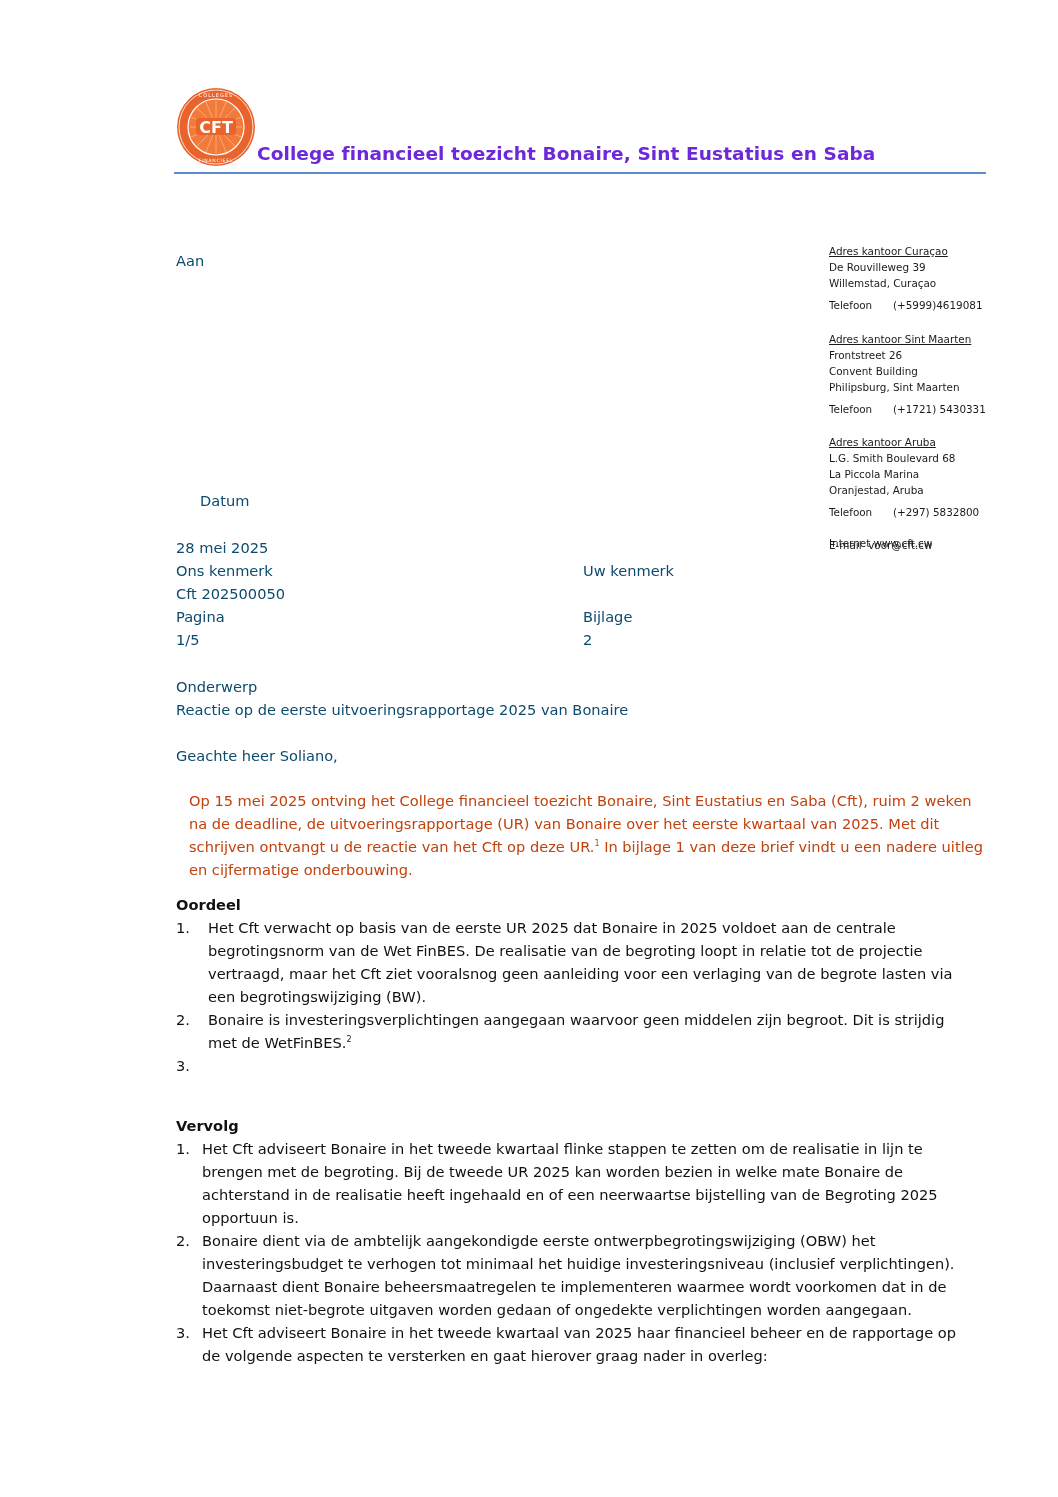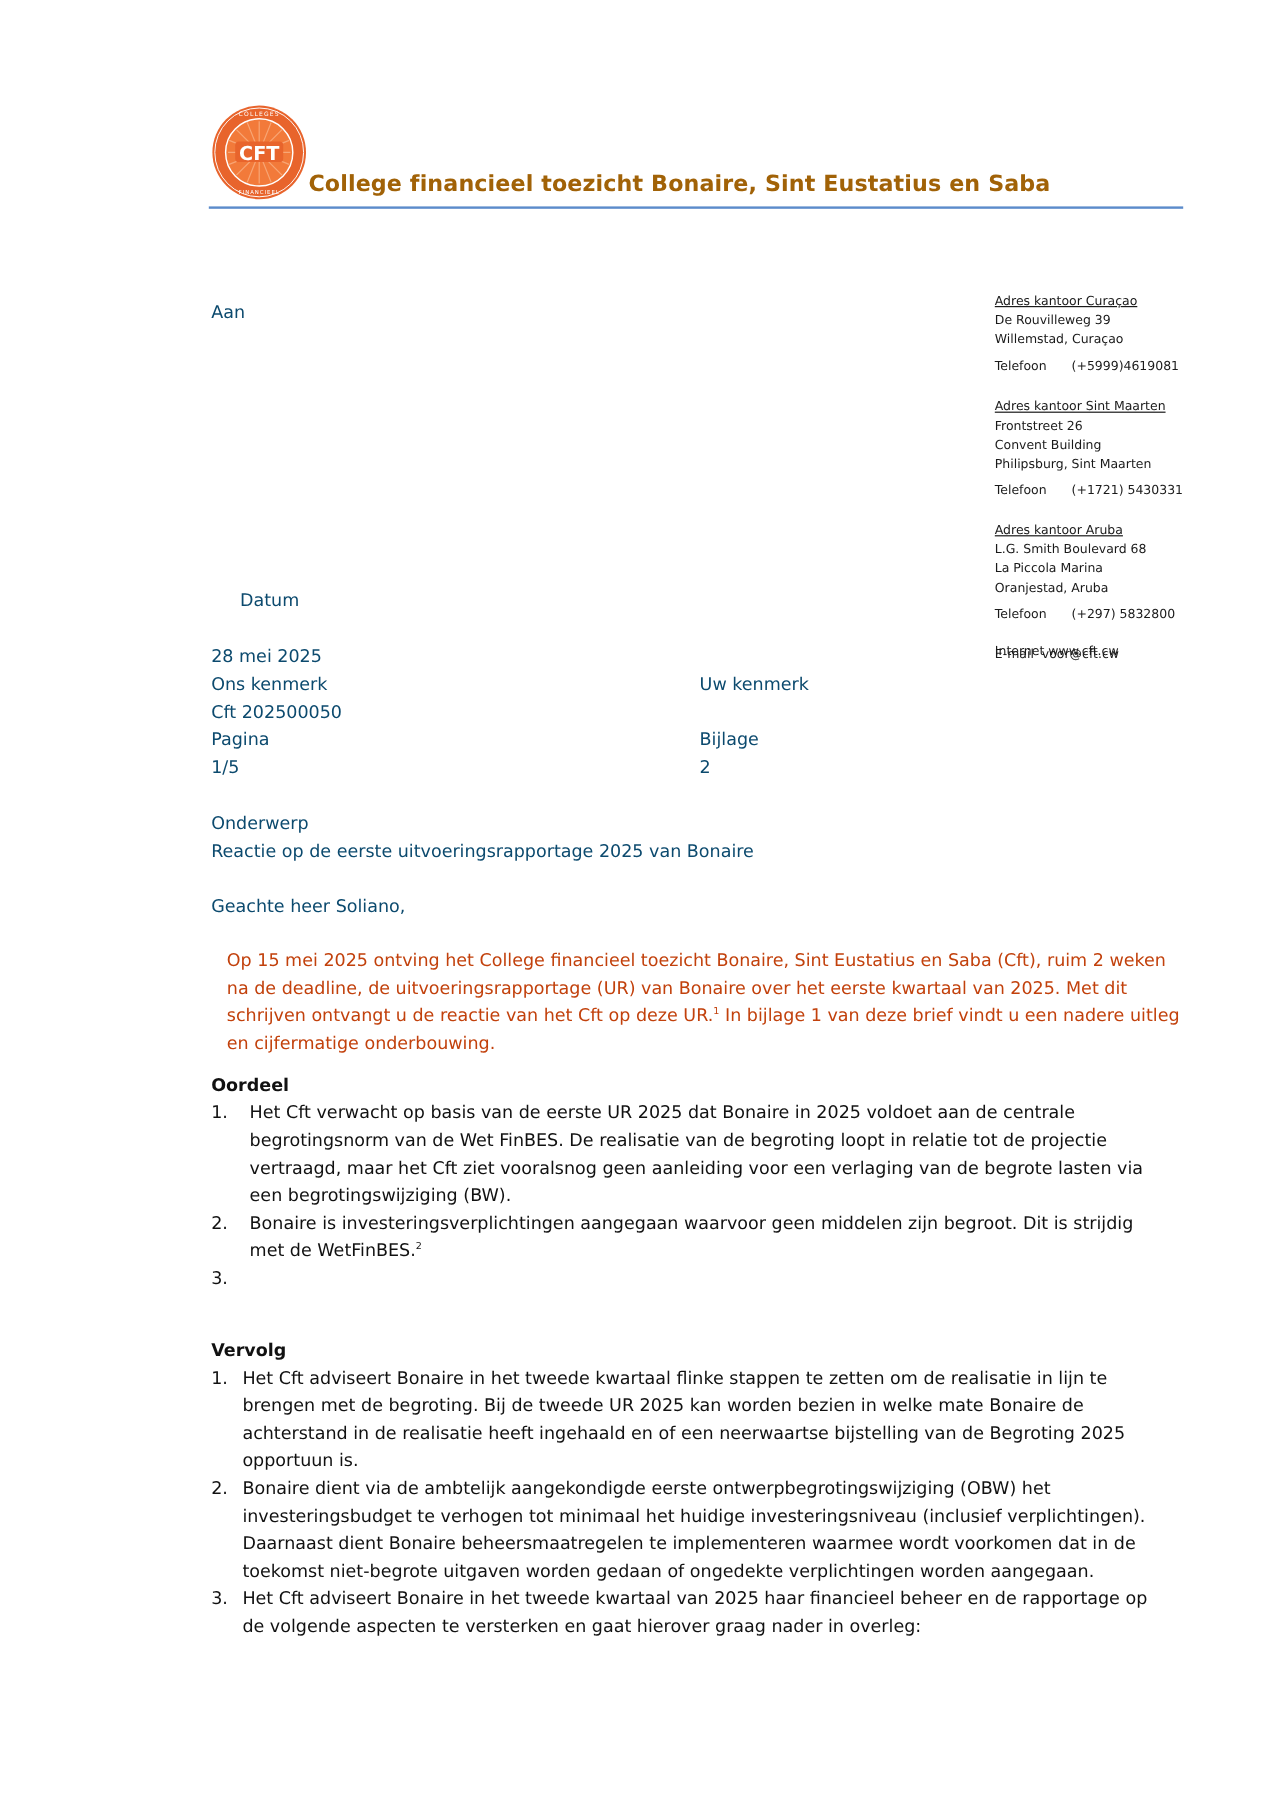--- a/index.html
+++ b/index.html
@@ -31,21 +31,21 @@
       height: 80px;
     }
     .org-title {
       position: absolute;
       left: 257px;
       top: 143px;
       font-family: "DejaVu Sans", sans-serif;
       font-weight: bold;
       font-size: 18.5px;
       letter-spacing: 0.1px;
-      color: #a16207;
+      color: #6d28d9;
       white-space: nowrap;
     }
     .header-rule {
       position: absolute;
       left: 174px;
       top: 172px;
       width: 812px;
       height: 2px;
       background: #5b8bcb;
     }

